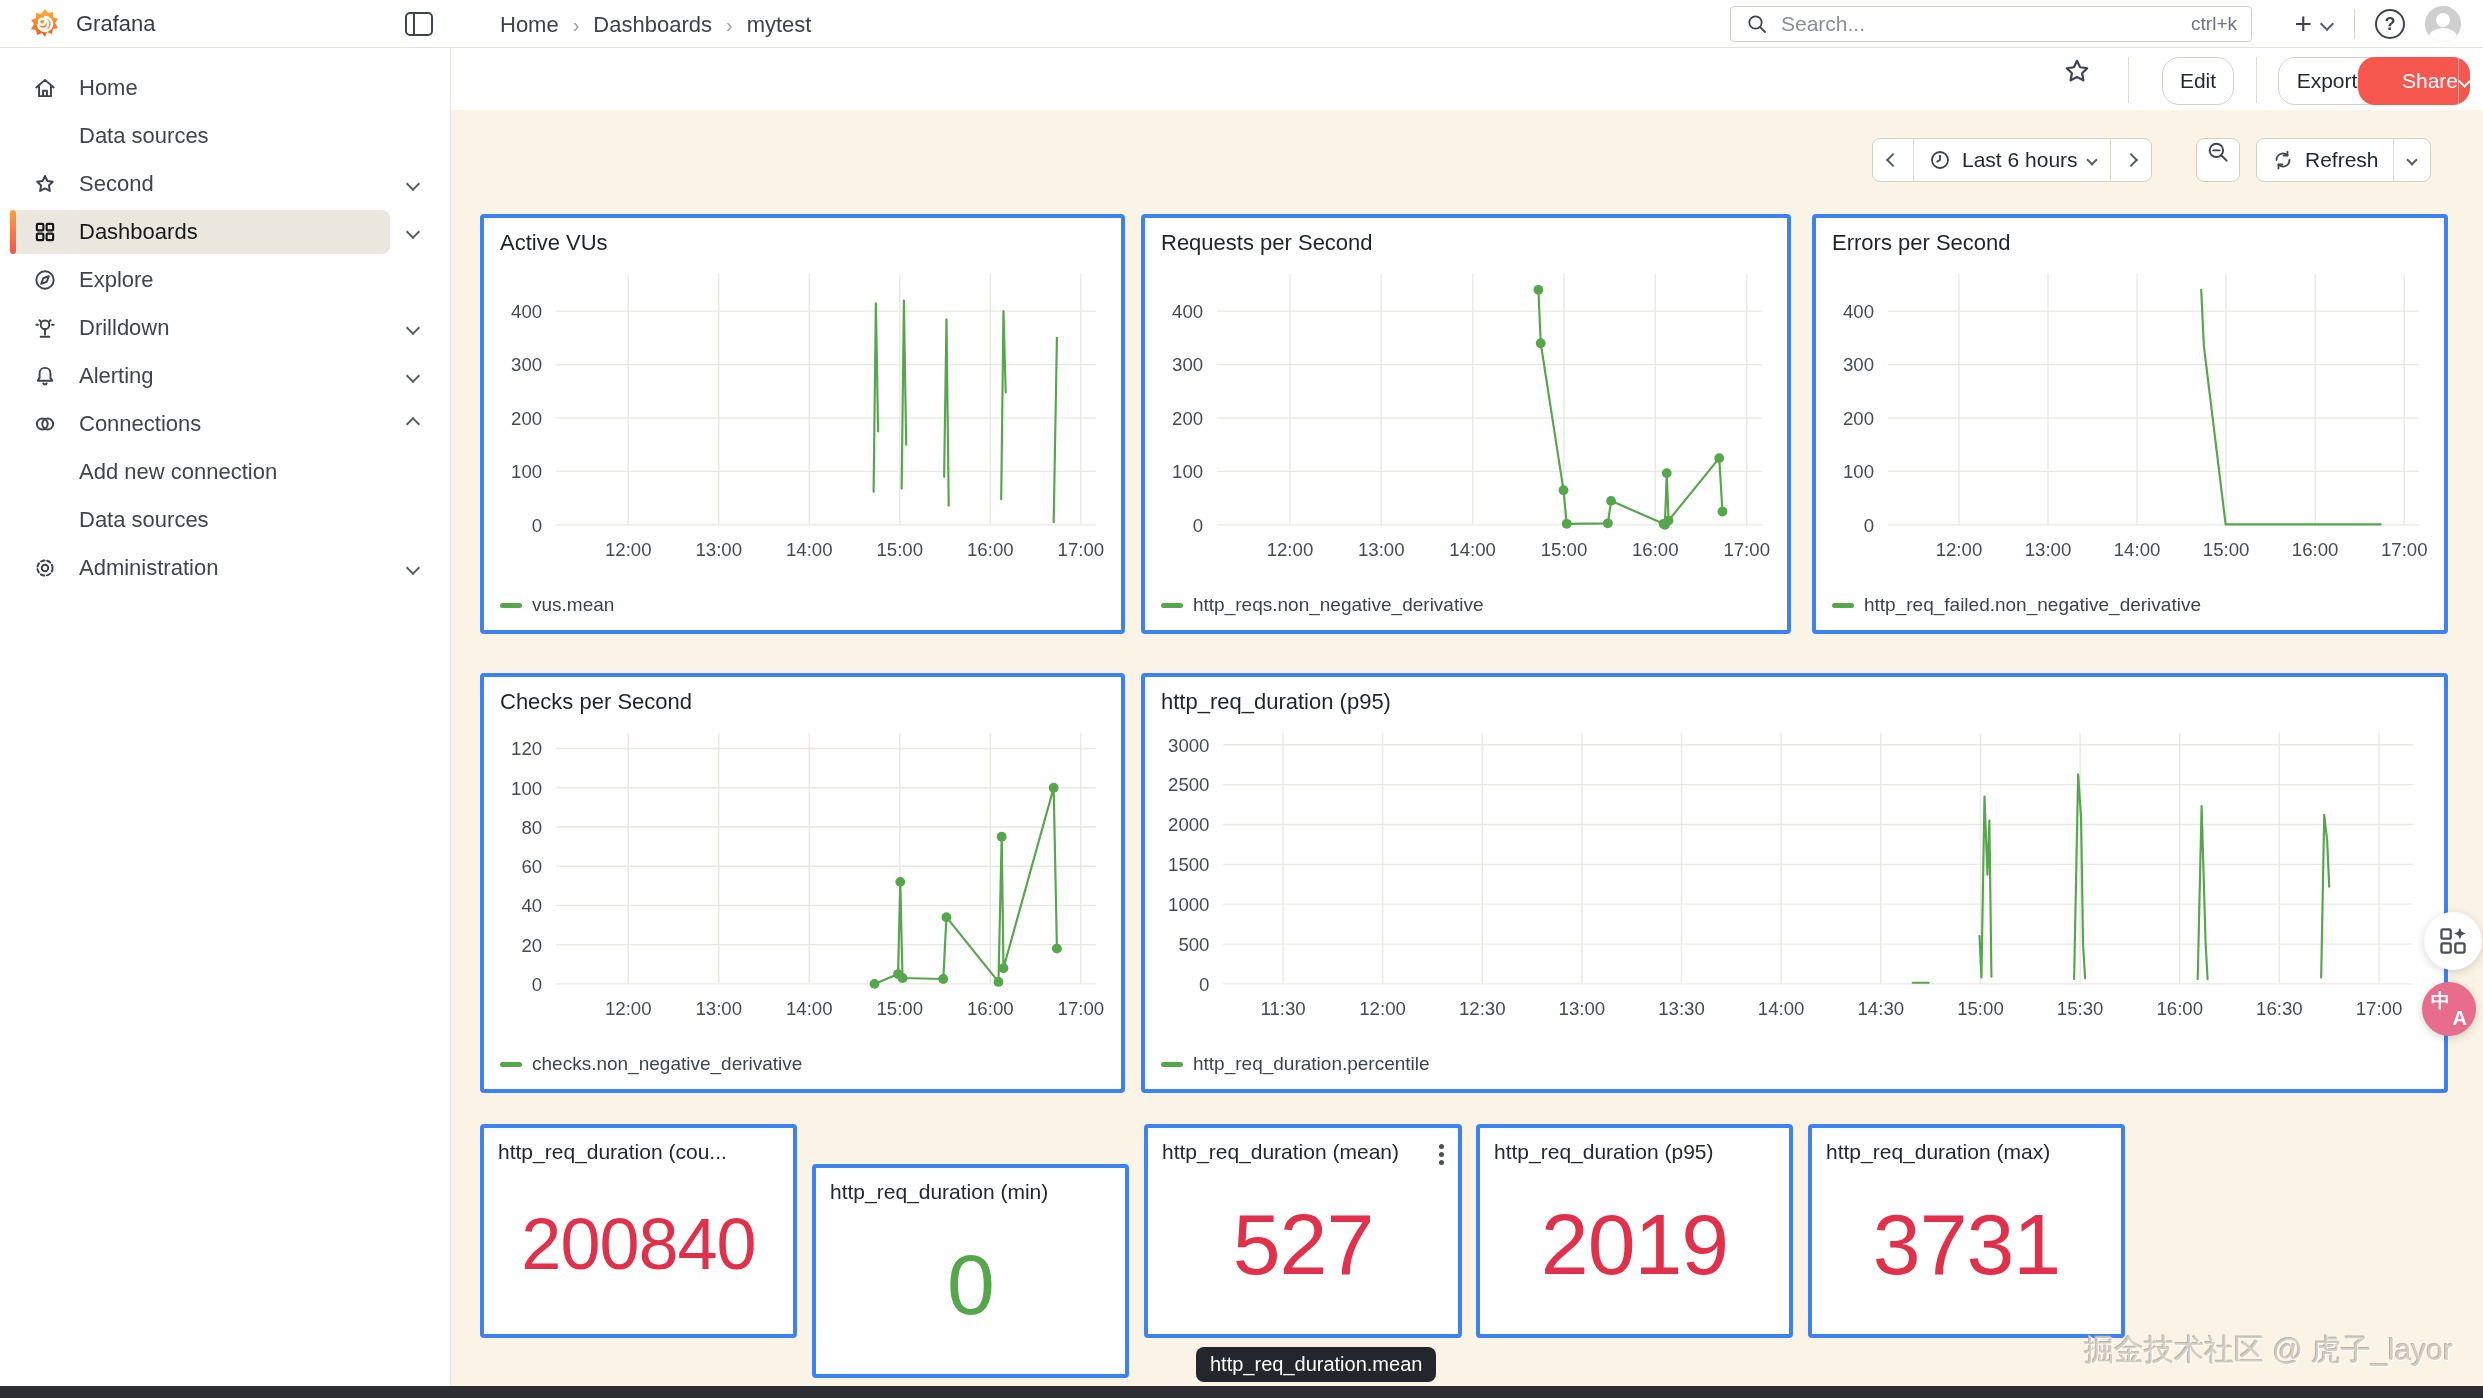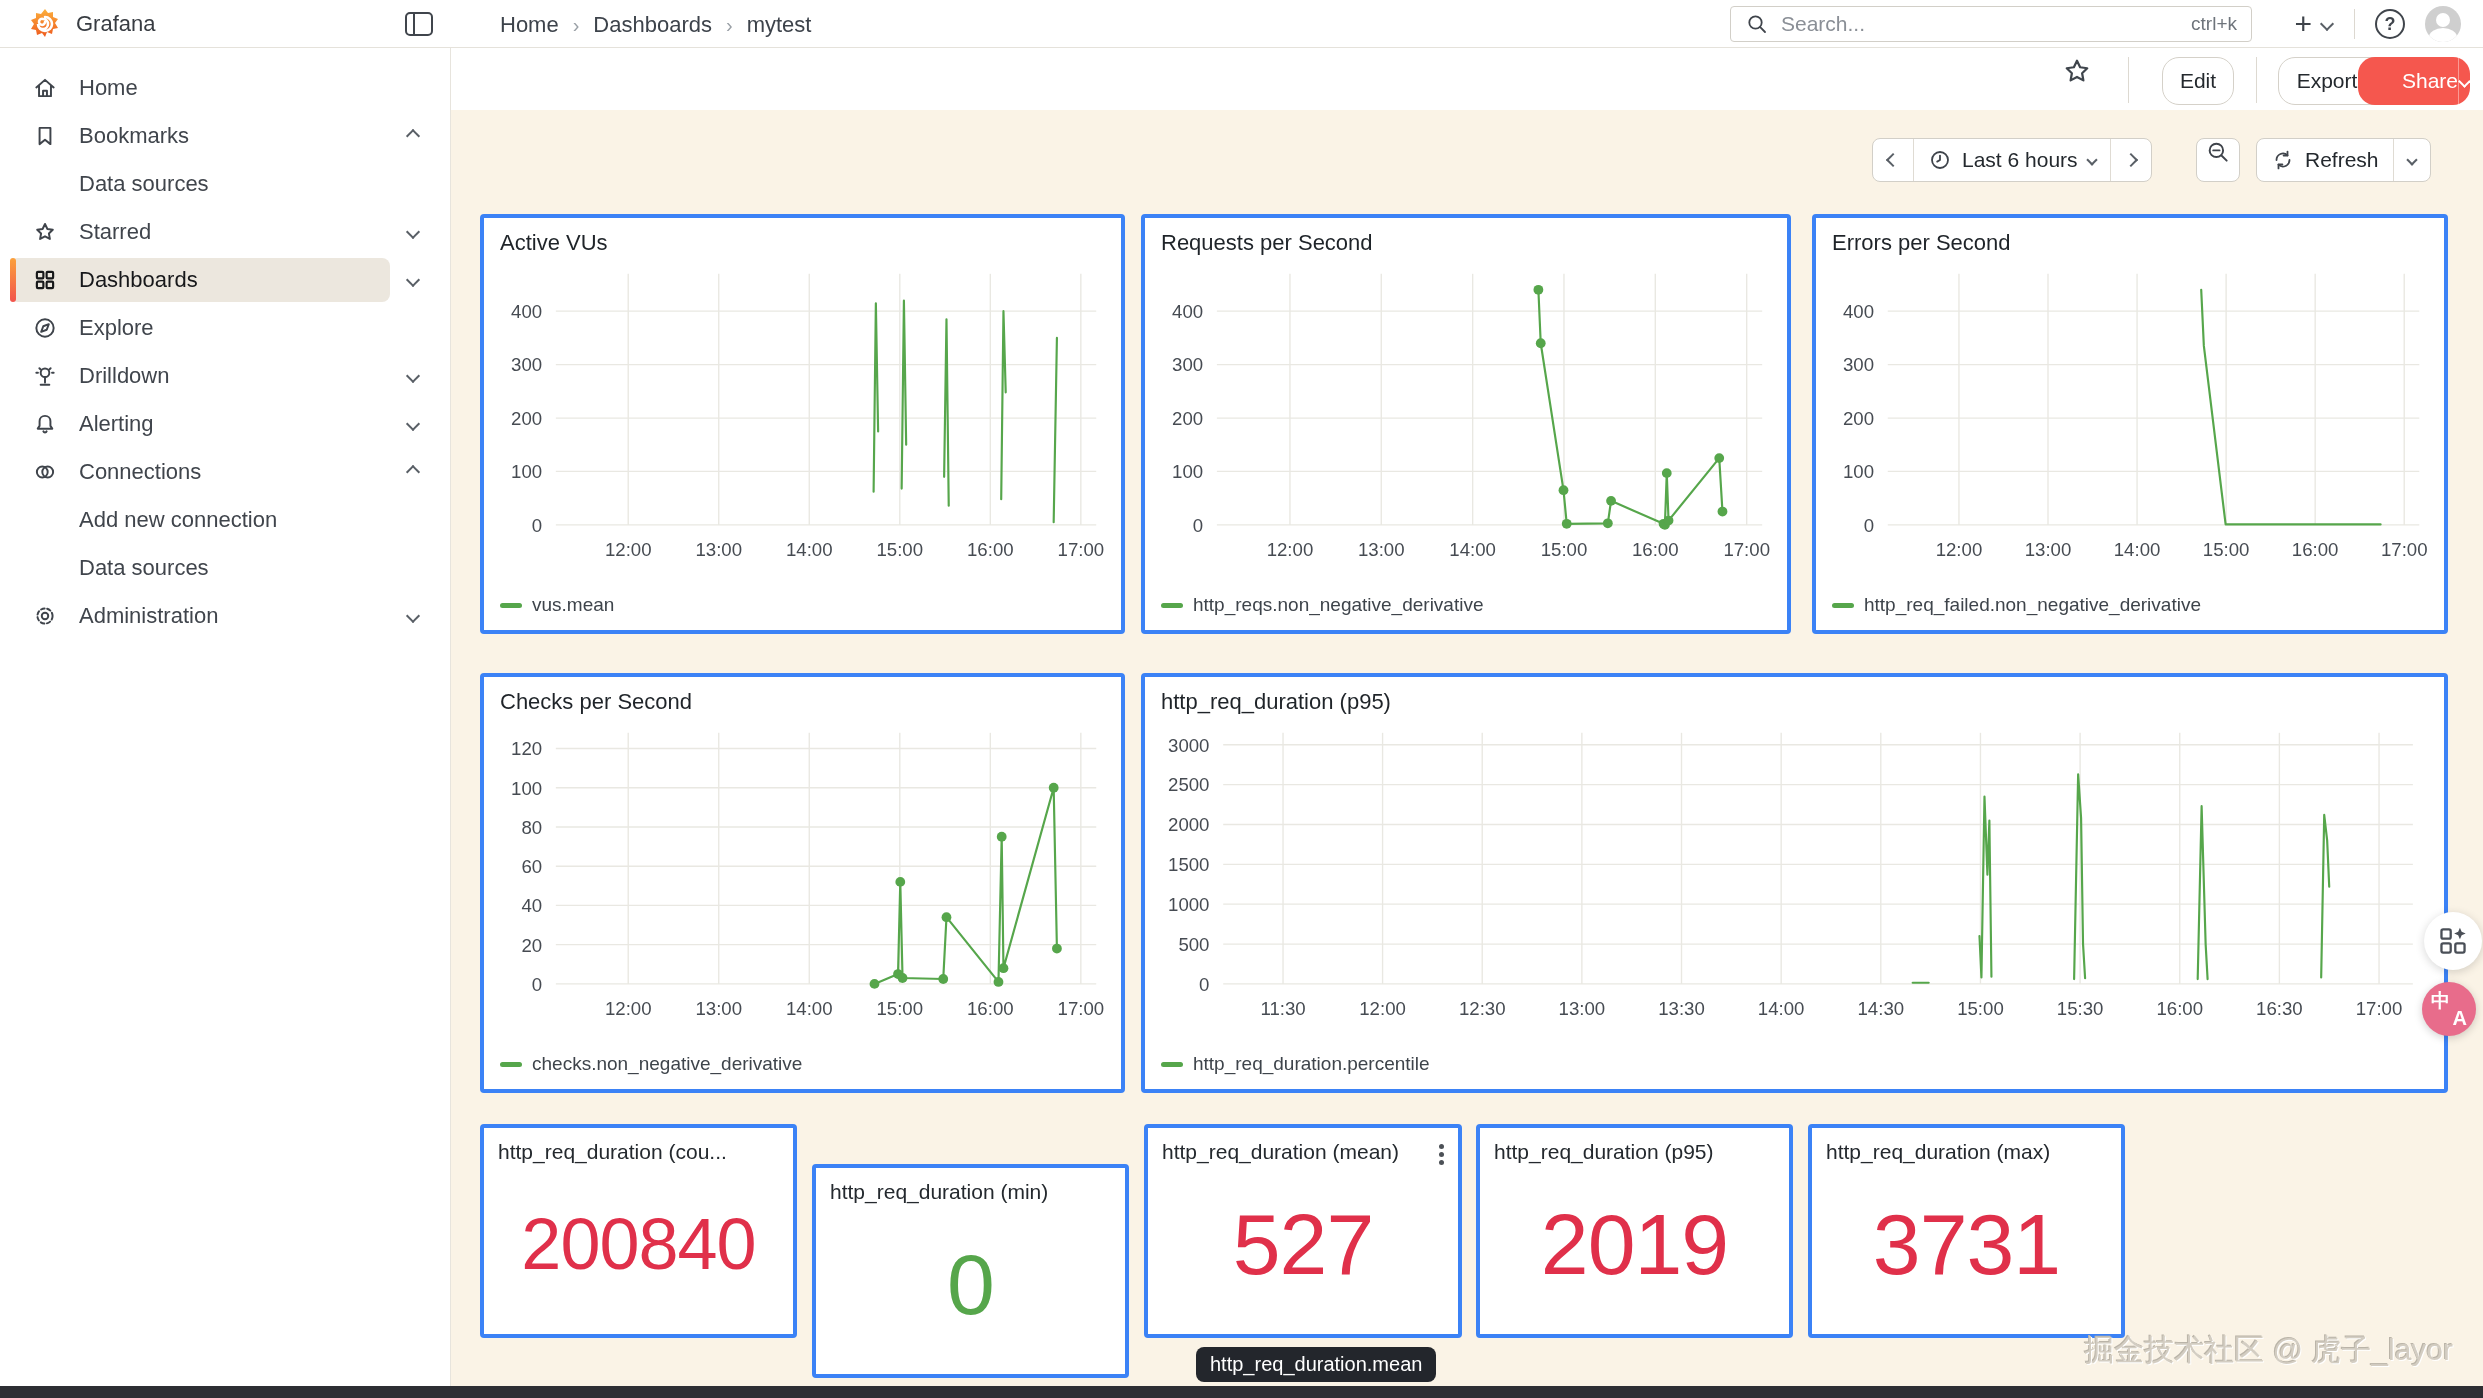--- a/index.html
+++ b/index.html
@@ -141,37 +141,30 @@
   <div class="sidebar">
     <div class="navlist">
 
       <div class="navrow">
         <svg class="nicon ic" viewBox="0 0 24 24">
           <path d="M4 11.5L12 4.5l8 7M6.5 9.8v9.7h11V9.8M10.2 19.5v-5h3.6v5"></path>
         </svg>
         <span class="nlabel">Home</span>
       </div>
 
-      <div class="navrow">
-        <svg class="nicon ic" viewBox="0 0 24 24">
-          <path d="M7 4.5h10v15l-5-4-5 4z"></path>
-        </svg>
-        <span class="nlabel">Bookmarks</span>
-        <span class="nchev chev up"></span>
-      </div>
 
       <div class="navrow">
         <span class="nlabel">Data sources</span>
       </div>
 
       <div class="navrow">
         <svg class="nicon ic" viewBox="0 0 24 24">
           <path d="M12 4.6l2.2 4.6 5 .7-3.6 3.5.9 5-4.5-2.4-4.5 2.4.9-5-3.6-3.5 5-.7z"></path>
         </svg>
-        <span class="nlabel">Starred</span>
+        <span class="nlabel">Second</span>
         <span class="nchev chev"></span>
       </div>
 
       <div class="navrow selected">
         <span class="selbg"></span>
         <span class="selbar"></span>
         <svg class="nicon ic" viewBox="0 0 24 24" style="z-index:1">
           <rect x="4.5" y="4.5" width="6" height="6" rx="1"></rect>
             <rect x="13.5" y="4.5" width="6" height="6" rx="1"></rect>
           <rect x="4.5" y="13.5" width="6" height="6" rx="1"></rect>

